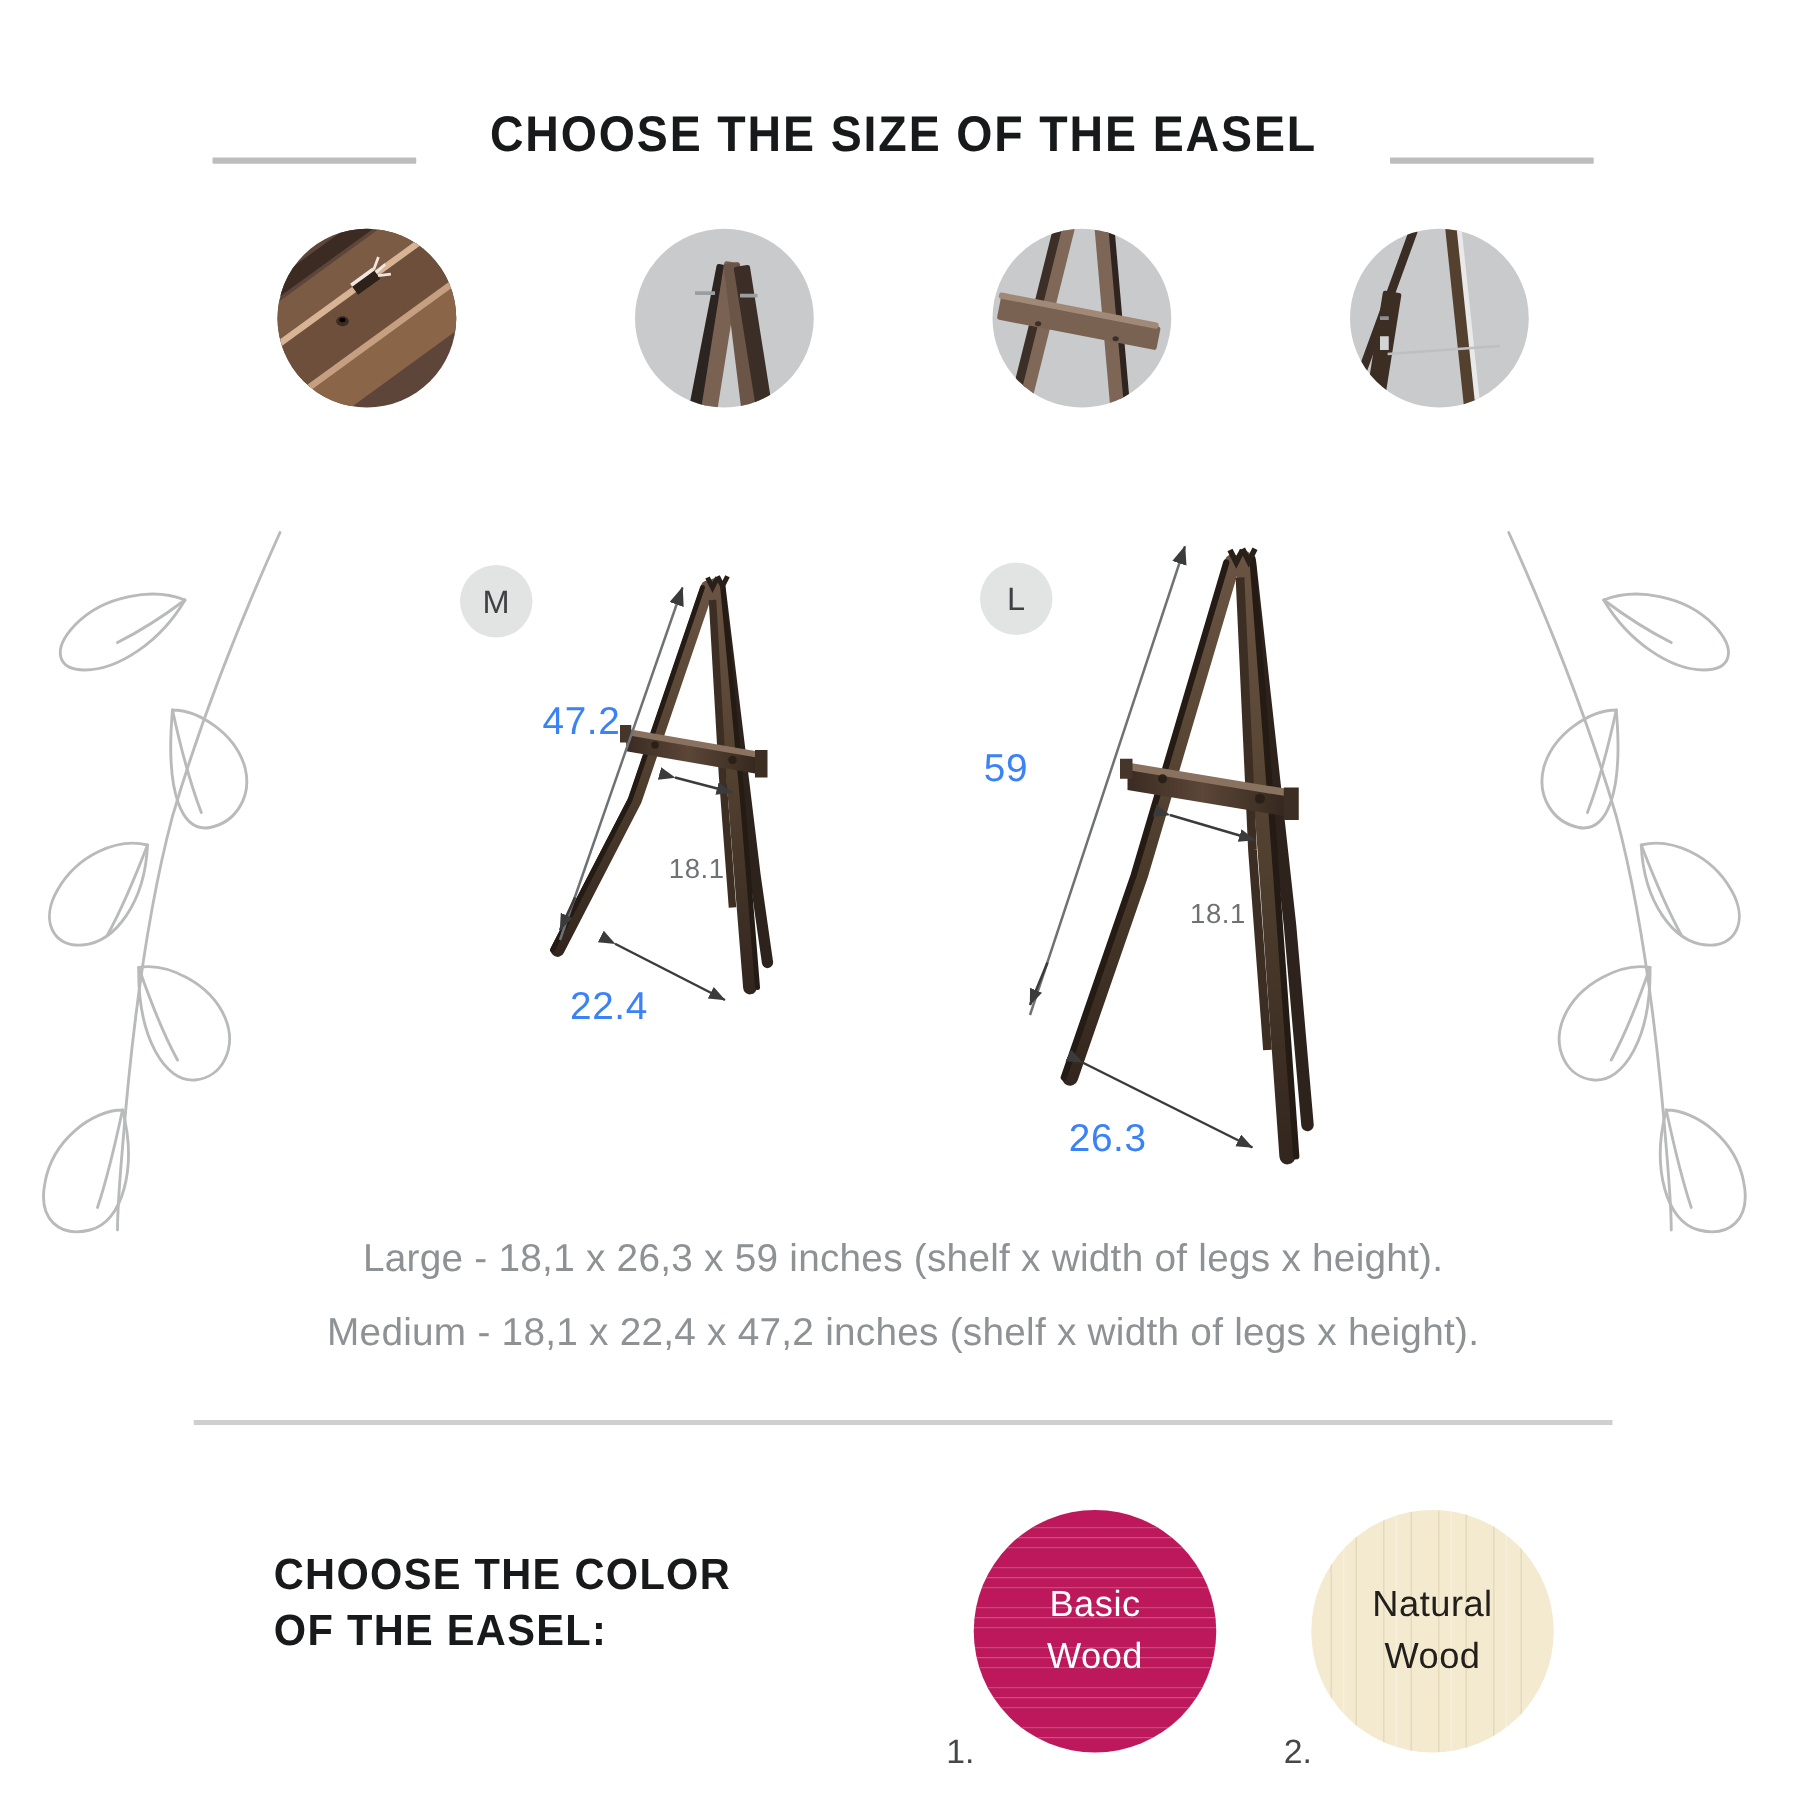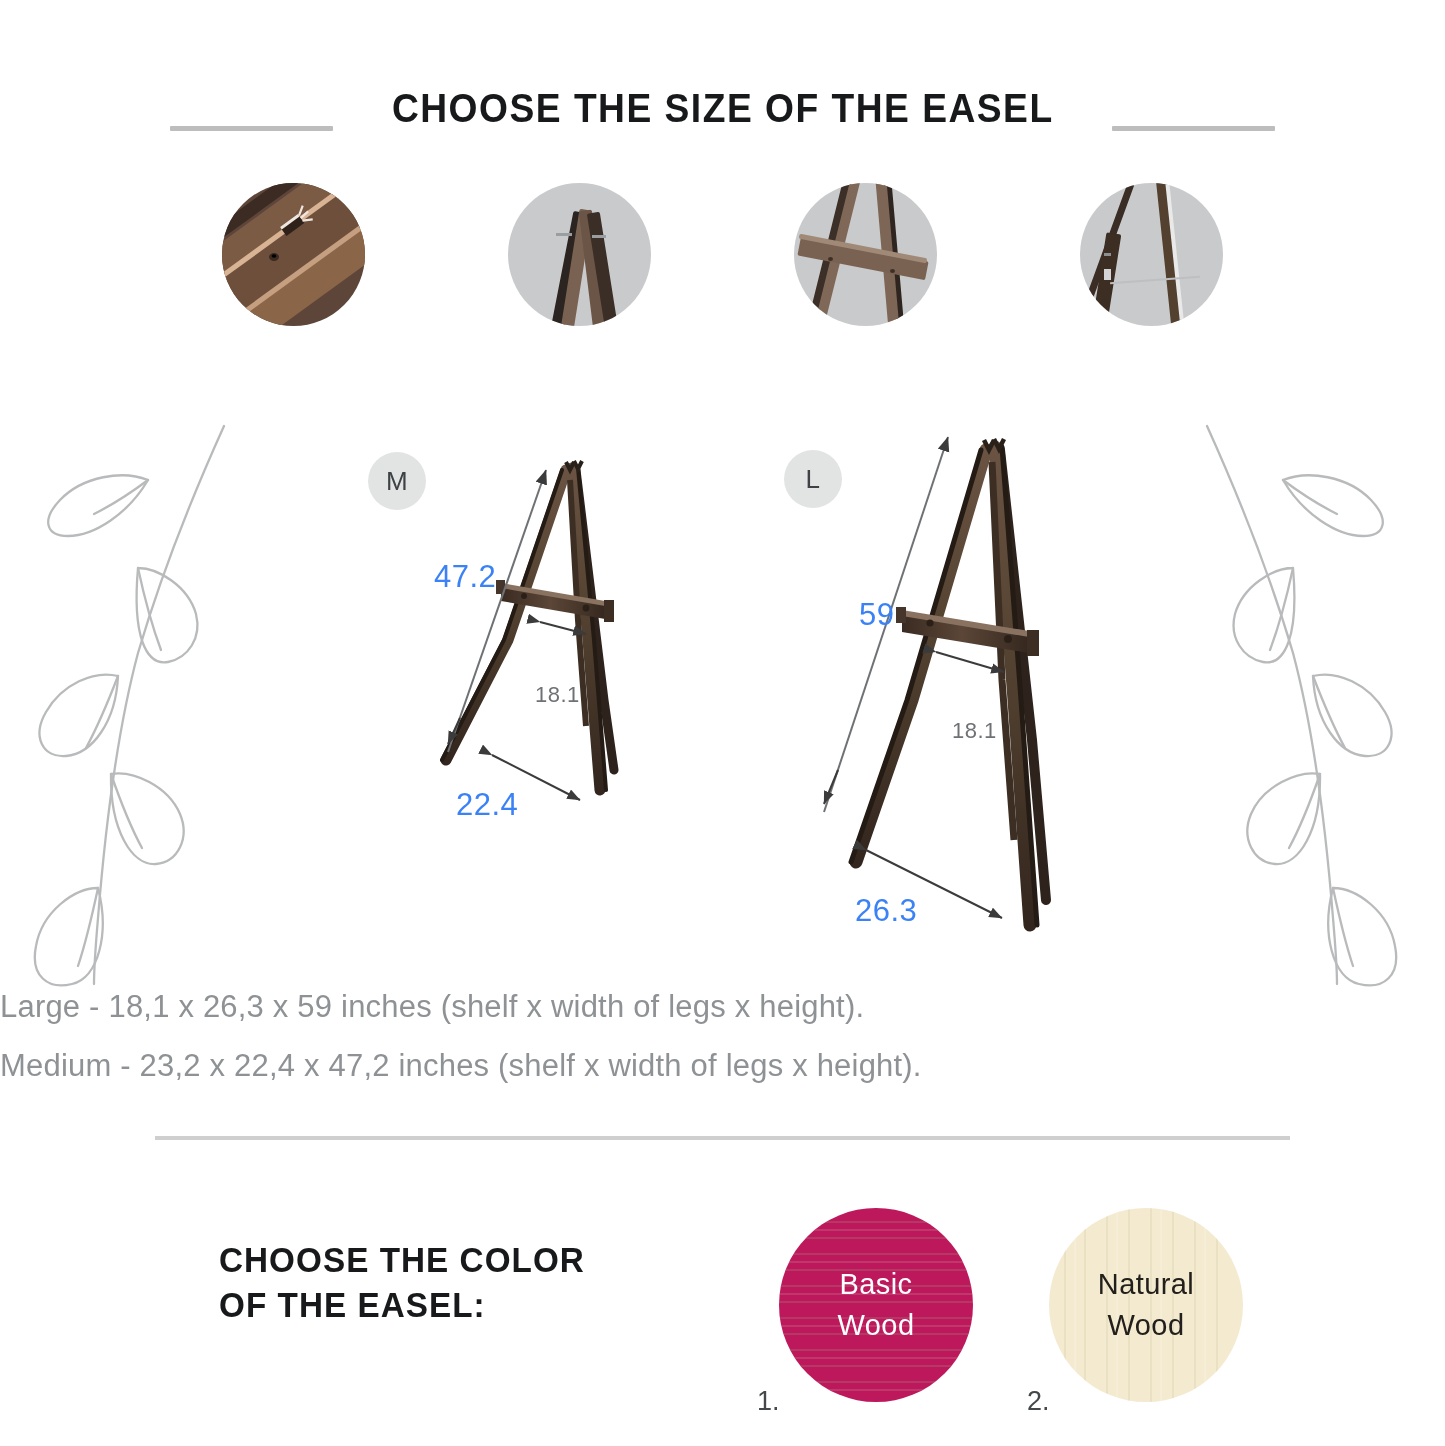--- a/index.html
+++ b/index.html
@@ -58,21 +58,21 @@
     font-size: 26px; color: #3e4244; letter-spacing: .5px; font-weight: 400;
   }
   .badge-m { left: 368px; top: 452px; }
   .badge-l { left: 784px; top: 450px; }
 
   .dim-label { position: absolute; color: #3b82f6; font-size: 31px;
                letter-spacing: .5px; white-space: nowrap; }
   .dim-label.sm { font-size: 22px; color: #6f7275; margin-top: 42px; }
 
   
-  .desc { position:absolute; left:0; width:1445px; text-align:left;
+  .desc { position:absolute; left:0; width:1445px; text-align:center;
           color:#8e9295; font-size:31px; letter-spacing:.2px; white-space:nowrap; }
   .desc1 { top: 989px; }
   .desc2 { top: 1048px; }
 
   
   .divider { position:absolute; left:155px; top:1136px; width:1135px;
              height:4px; background:#cfcfd0; }
 
   
   .color-title { position:absolute; left:219px; top:1238px;
@@ -274,26 +274,26 @@
     </g>
   </svg>
 
   <div class="size-badge badge-m">M</div>
   <div class="size-badge badge-l">L</div>
 
   <div class="dim-label" style="left:434px; top:559px;">47.2</div>
   <div class="dim-label sm" style="left:535px; top:640px;">18.1</div>
   <div class="dim-label" style="left:456px; top:787px;">22.4</div>
 
-  <div class="dim-label" style="left:859px; top:597px;">59</div>
+  <div class="dim-label" style="left:787px; top:597px;">59</div>
   <div class="dim-label sm" style="left:952px; top:676px;">18.1</div>
   <div class="dim-label" style="left:855px; top:893px;text-align:center;">26.3</div>
 
   <div class="desc desc1">Large - 18,1 x 26,3 x 59 inches (shelf x width of legs x height).</div>
-  <div class="desc desc2">Medium - 23,2 x 22,4 x 47,2 inches (shelf x width of legs x height).</div>
+  <div class="desc desc2">Medium - 18,1 x 22,4 x 47,2 inches (shelf x width of legs x height).</div>
 
   <div class="divider"></div>
 
   <div class="color-title">
     <div>CHOOSE THE COLOR</div>
     <div>OF THE EASEL:</div>
   </div>
 
   <div class="swatch-wrap sw1">
     <div class="swatch sw-basic">

